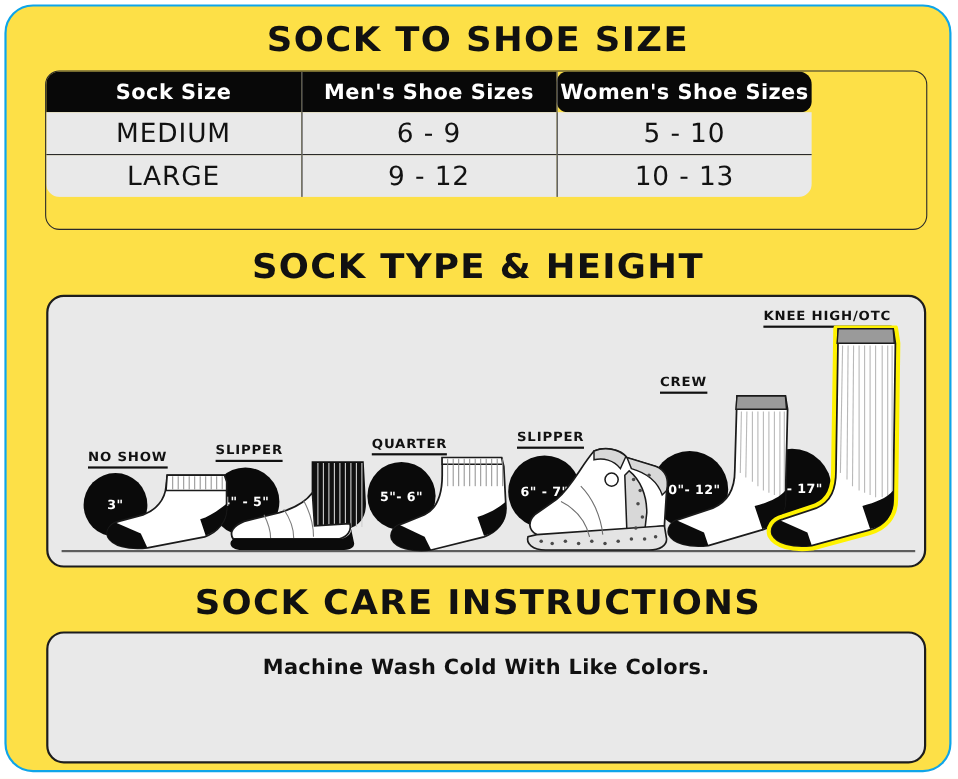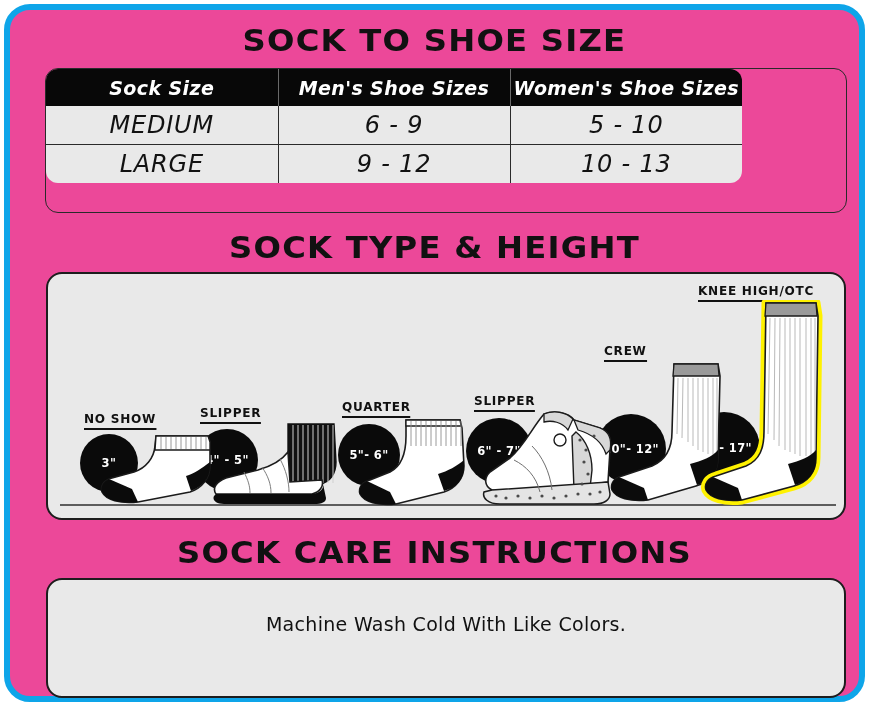--- a/index.html
+++ b/index.html
@@ -15,23 +15,23 @@
   }
 
   
   .card {
     position: absolute;
     left: 4px;
     top: 4px;
     width: 861px;
     height: 698px;
     box-sizing: border-box;
-    border: 6px solid #0ea5e9;
+    border: 2px solid #0ea5e9;
     border-radius: 26px;
-    background: #ec4899;
+    background: #fde047;
   }
 
   
   .section-title {
     position: absolute;
     left: 0;
     width: 100%;
     text-align: center;
     color: #111111;
     font-weight: bold;
@@ -46,36 +46,35 @@
   
   .size-table {
     position: absolute;
     left: 36px;
     top: 59px;
     width: 696px;
     border-collapse: collapse;
     border-radius: 12px;
     overflow: hidden;
     table-layout: fixed;
-    font-style: italic;
   }
   .size-table th, .size-table td {
     text-align: center;
     font-family: "DejaVu Sans", sans-serif;
   }
   .size-table thead th {
     background: #080808;
     color: #ffffff;
     font-size: 19px;
     font-weight: bold;
     height: 35px;
     letter-spacing: .4px;
     border-right: 1px solid #6a6a6a;
   }
-  .size-table thead th:last-child { border-right: none; }
+  .size-table thead th:last-child { border-right: none; border-radius: 10px; }
   .size-table tbody td {
     background: #e9e9e9;
     color: #121212;
     font-size: 24px;
     height: 36px;
     letter-spacing: .8px;
     border-top: 1px solid #2a2a2a;
     border-right: 1px solid #2a2a2a;
   }
   .size-table tbody td:last-child { border-right: none; }
@@ -108,23 +107,24 @@
     left: 12px;
     top: 230px;
     width: 776px;
     height: 0;
     border-top: 2px solid #5d5d5d;
   }
 
   
   .care-lines {
     position: absolute;
-    left: 0; top: 29px;
+    left: 0; top: 16px;
     width: 100%;
     text-align: center;
+    font-weight: bold;
   }
   .care-line {
     font-family: "DejaVu Sans", sans-serif;
     font-size: 19px;
     color: #111111;
     line-height: 30px;
     letter-spacing: .3px;
   }
 
   

